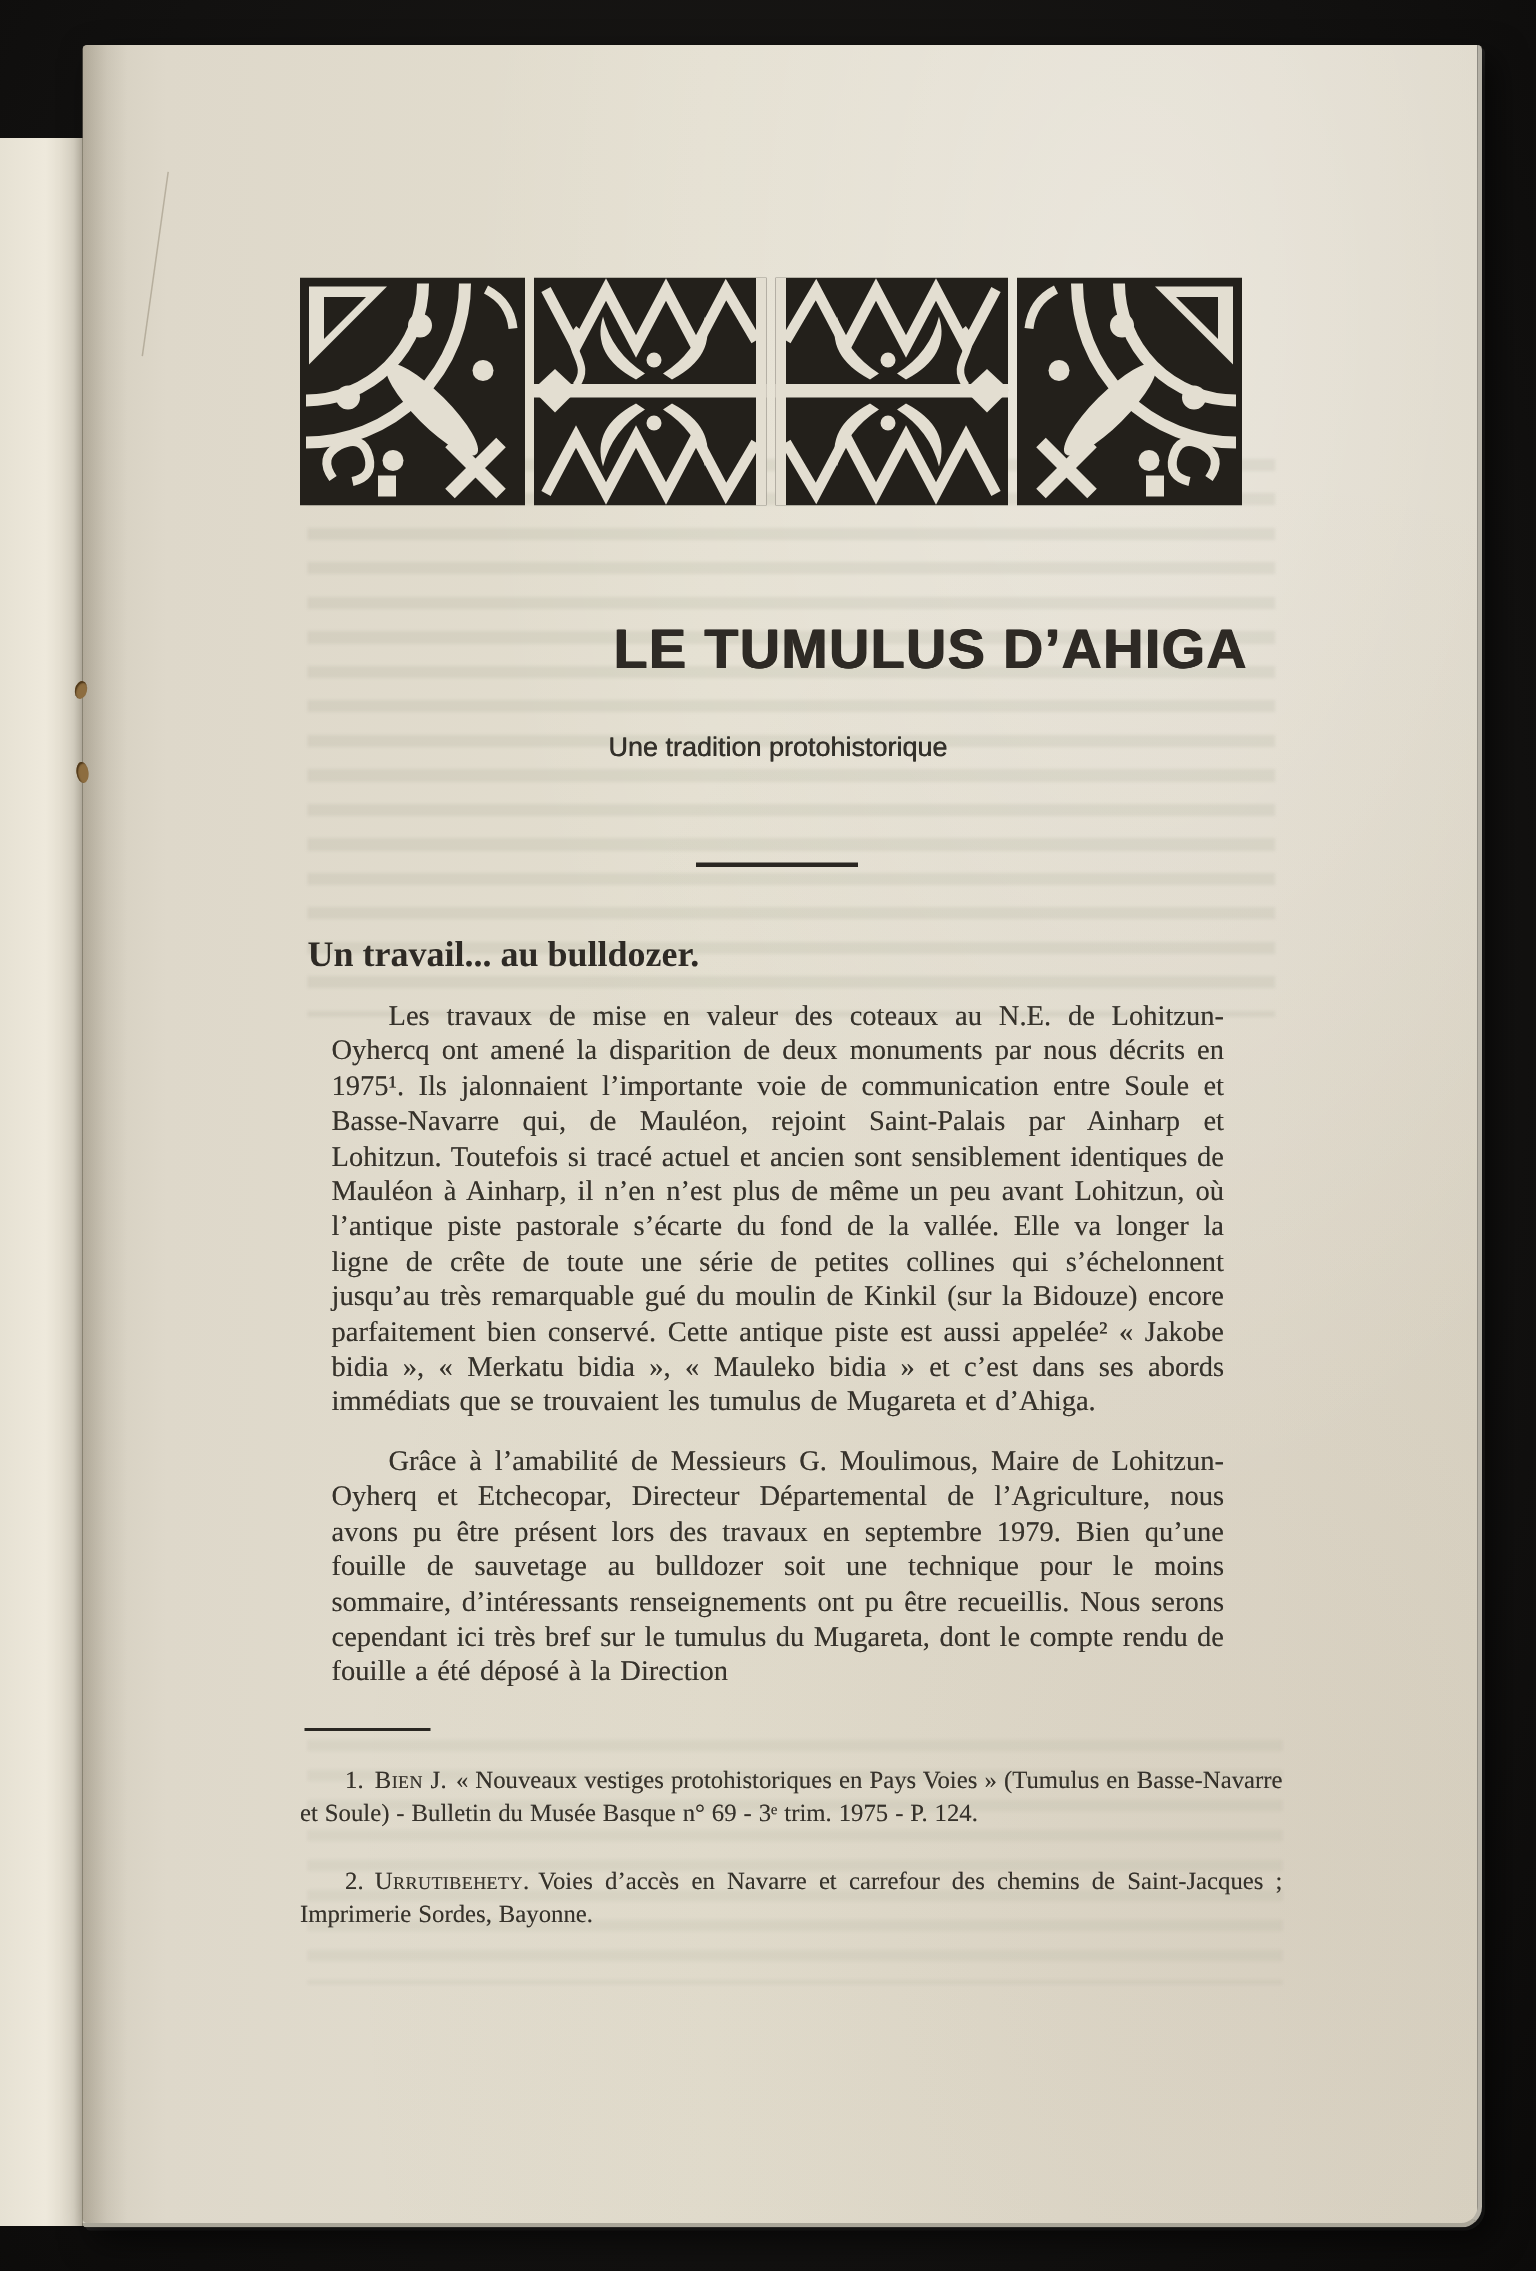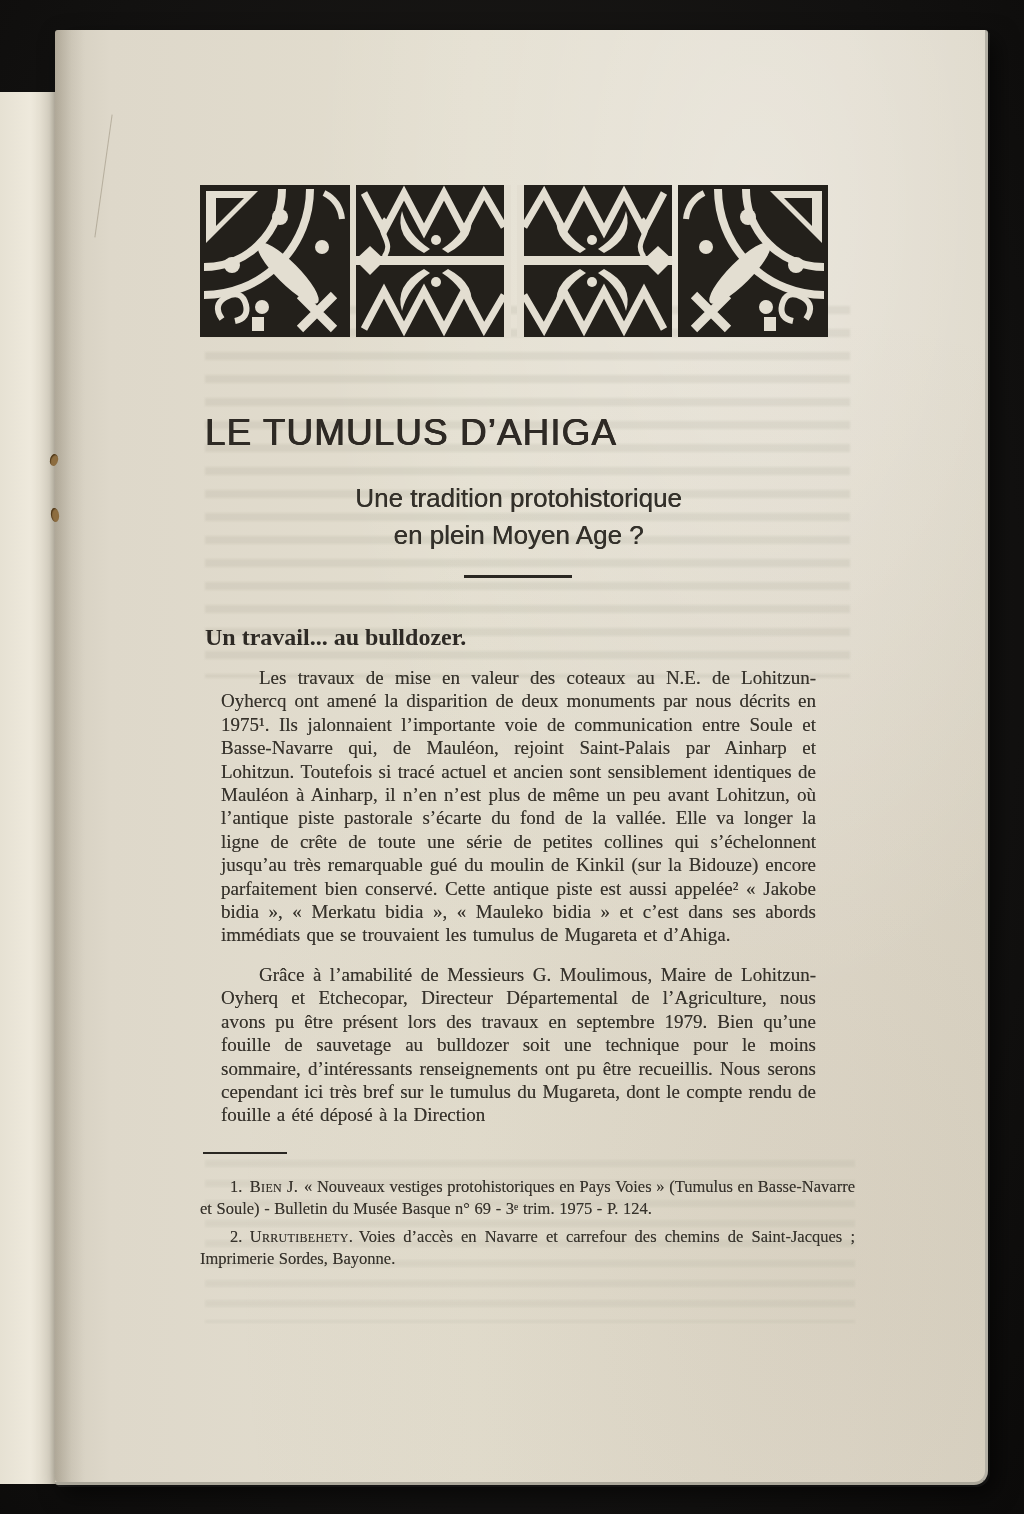--- a/index.html
+++ b/index.html
@@ -58,29 +58,29 @@
     background:#8d6d40;box-shadow:inset 1px 1px 1px rgba(60,40,15,0.8);z-index:3;
   }
   .stitch-1{left:-5px;top:424px;transform:rotate(12deg);}
   .stitch-2{left:-4px;top:478px;transform:rotate(-8deg);height:14px;}
 
   .ornament{position:absolute;left:145px;top:155px;width:630px;height:152px;z-index:2;}
   .ornament svg{display:block;}
 
   .title{
     position:absolute;left:150px;top:381px;width:627px;margin:0;z-index:2;
-    font-family:"Liberation Sans", sans-serif;font-weight:400;
-    font-size:37px;line-height:44px;letter-spacing:1px;text-align:left;
+    font-family:"Liberation Sans", sans-serif;font-weight:700;
+    font-size:37px;line-height:44px;letter-spacing:1px;text-align:right;
     color:#2e2a25;
     text-shadow:0.45px 0 0 currentColor,-0.45px 0 0 currentColor;
   }
   .subtitle{
     position:absolute;left:150px;top:450px;width:627px;z-index:2;
     font-family:"Liberation Sans", sans-serif;font-weight:400;
-    font-size:26px;line-height:37px;text-align:center;color:#33302a;
+    font-size:18px;line-height:37px;text-align:center;color:#33302a;
     text-shadow:0.35px 0 0 currentColor;
   }
   .title-rule{
     position:absolute;left:409px;top:545px;width:108px;height:3px;
     background:#2a2722;z-index:2;
   }
   .text-column{
     position:absolute;left:150px;top:594px;width:627px;z-index:2;color:#36322b;
   }
   .section-heading{
@@ -97,21 +97,21 @@
 
   .footnotes-block{
     position:absolute;left:145px;top:1122px;width:655px;z-index:2;color:#36322b;
   }
   .footnote-rule{width:84px;height:2px;background:#2a2722;margin:0 0 22px 3px;}
   .footnote{
     margin:0;font-size:16.5px;line-height:21.5px;text-align:justify;
     text-indent:30px;word-spacing:0.5px;
     text-shadow:0 0 0.3px rgba(46,42,37,0.5);
   }
-  .footnote + .footnote{margin-top:7px;}
+  .footnote + .footnote{margin-top:24px;}
   .fn-label{margin-right:0.45em;}
   .fn-author{font-variant:small-caps;margin-right:0.35em;letter-spacing:0.3px;}
   .fn-italic{}
 </style>
 </head>
 <body>
 
 <div class="scan">
 
   <div class="adjacent-page"></div>
@@ -163,21 +163,20 @@
         <use href="#centerTile" transform="translate(156,0)"></use>
         <use href="#centerTile" transform="translate(472,0) scale(-1,1)"></use>
         <use href="#cornerTile" transform="translate(628,0) scale(-1,1)"></use>
       </svg>
     </div>
 
     <h1 class="title">LE TUMULUS D’AHIGA</h1>
 
     <div class="subtitle">
       <div>Une tradition protohistorique</div>
-      <div>en plein Moyen Age ?</div>
     </div>
 
     <div class="title-rule"></div>
 
     <div class="text-column">
       <h2 class="section-heading">Un travail... au bulldozer.</h2>
       <p class="body-para"><span class="para-indent"></span><span>Les travaux de mise en valeur des coteaux au N.E. de Lohitzun-Oyhercq ont amené la disparition de deux monuments par nous décrits en 1975¹. Ils jalonnaient l’importante voie de communication entre Soule et Basse-Navarre qui, de Mauléon, rejoint Saint-Palais par Ainharp et Lohitzun. Toutefois si tracé actuel et ancien sont sensiblement identiques de Mauléon à Ainharp, il n’en n’est plus de même un peu avant Lohitzun, où l’antique piste pastorale s’écarte du fond de la vallée. Elle va longer la ligne de crête de toute une série de petites collines qui s’échelonnent jusqu’au très remarquable gué du moulin de Kinkil (sur la Bidouze) encore parfaitement bien conservé. Cette antique piste est aussi appelée² « Jakobe bidia », « Merkatu bidia », « Mauleko bidia » et c’est dans ses abords immédiats que se trouvaient les tumulus de Mugareta et d’Ahiga.</span></p>
       <p class="body-para"><span class="para-indent"></span><span>Grâce à l’amabilité de Messieurs G. Moulimous, Maire de Lohitzun-Oyherq et Etchecopar, Directeur Départemental de l’Agriculture, nous avons pu être présent lors des travaux en septembre 1979. Bien qu’une fouille de sauvetage au bulldozer soit une technique pour le moins sommaire, d’intéressants renseignements ont pu être recueillis. Nous serons cependant ici très bref sur le tumulus du Mugareta, dont le compte rendu de fouille a été déposé à la Direction</span></p>
     </div>
 

